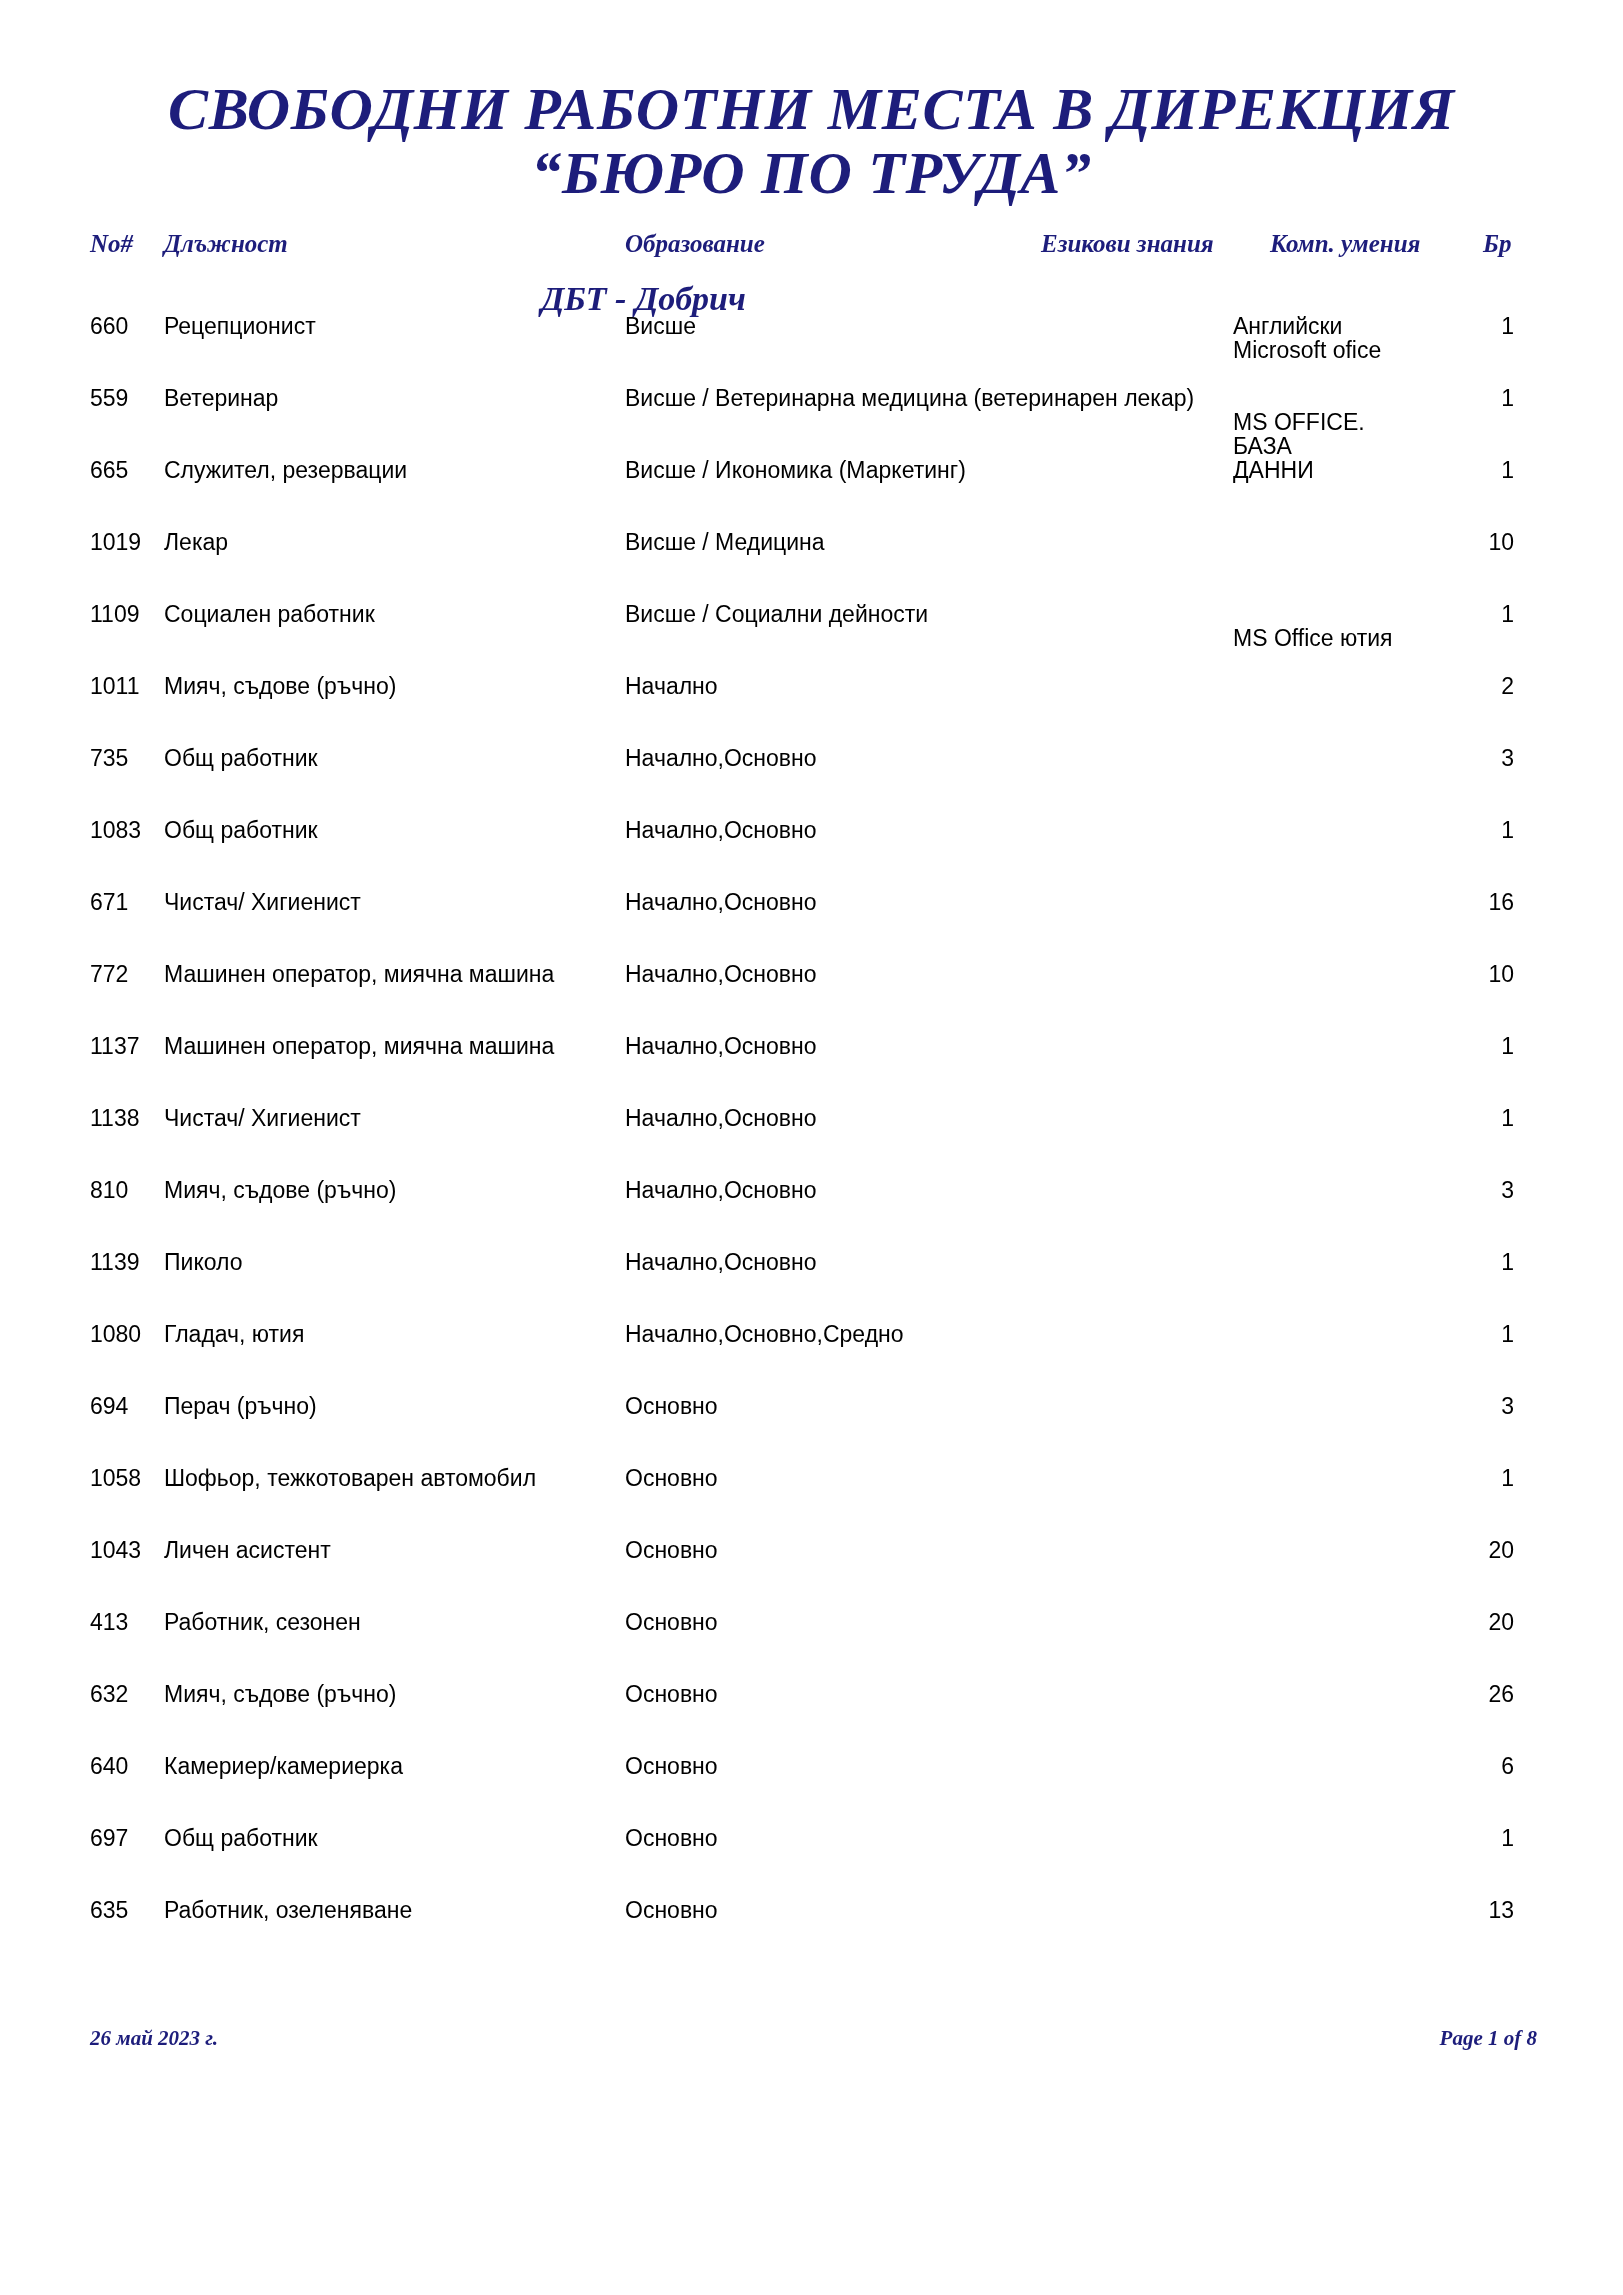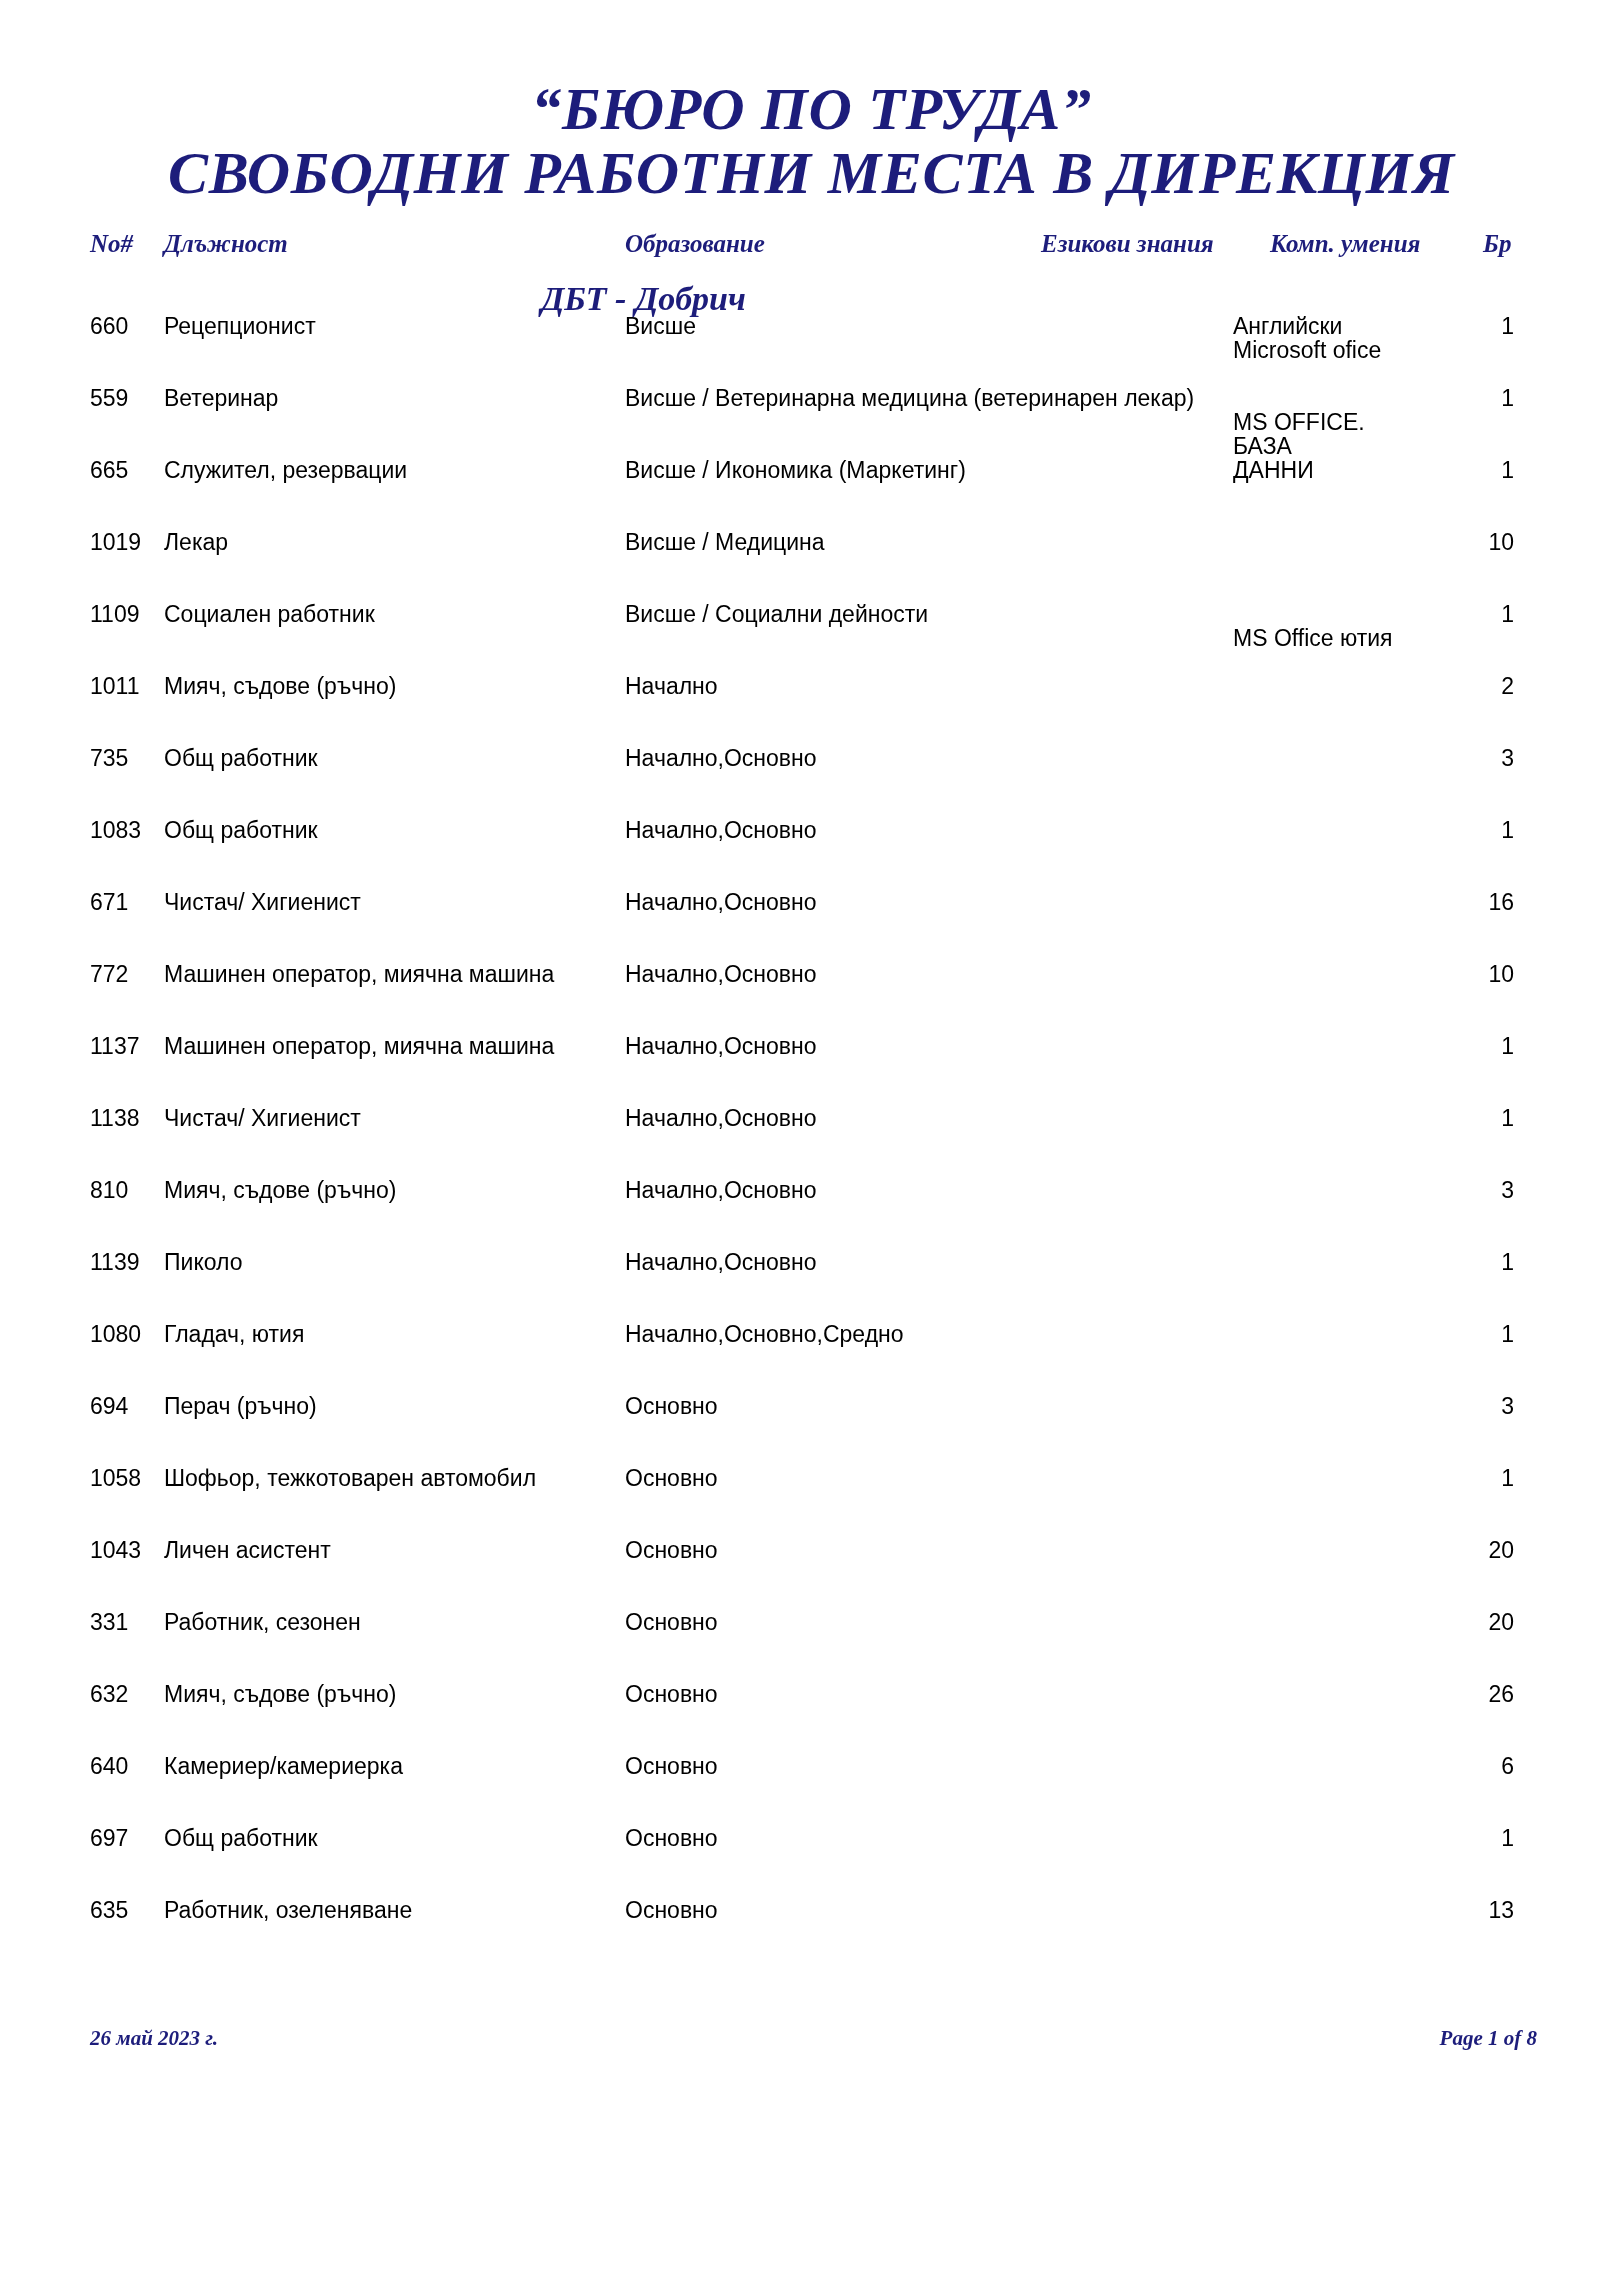--- a/index.html
+++ b/index.html
@@ -95,22 +95,22 @@
   }
   .footer-left  { left: 90px; }
   .footer-right { right: 86px; }
 </style>
 </head>
 <body>
 
 <div class="page">
 
   <div class="doc-title">
+    <div>СВОБОДНИ РАБОТНИ МЕСТА В ДИРЕКЦИЯ</div>
     <div>“БЮРО ПО ТРУДА”</div>
-    <div>СВОБОДНИ РАБОТНИ МЕСТА В ДИРЕКЦИЯ</div>
   </div>
 
   <div class="col-headers">
     <span class="h h-no">No#</span>
     <span class="h h-position">Длъжност</span>
     <span class="h h-education">Образование</span>
     <span class="h h-languages">Езикови знания</span>
     <span class="h h-computer">Комп. умения</span>
     <span class="h h-count">Бр</span>
   </div>
@@ -311,21 +311,21 @@
     <div class="cell c-position">Личен асистент</div>
     <div class="cell c-education">Основно</div>
     <div class="cell c-langcomp">
       <div class="lang"></div>
       <div class="comp"></div>
     </div>
     <div class="cell c-count">20</div>
   </div>
 
   <div class="row">
-    <div class="cell c-no">331</div>
+    <div class="cell c-no">413</div>
     <div class="cell c-position">Работник, сезонен</div>
     <div class="cell c-education">Основно</div>
     <div class="cell c-langcomp">
       <div class="lang"></div>
       <div class="comp"></div>
     </div>
     <div class="cell c-count">20</div>
   </div>
 
   <div class="row">

